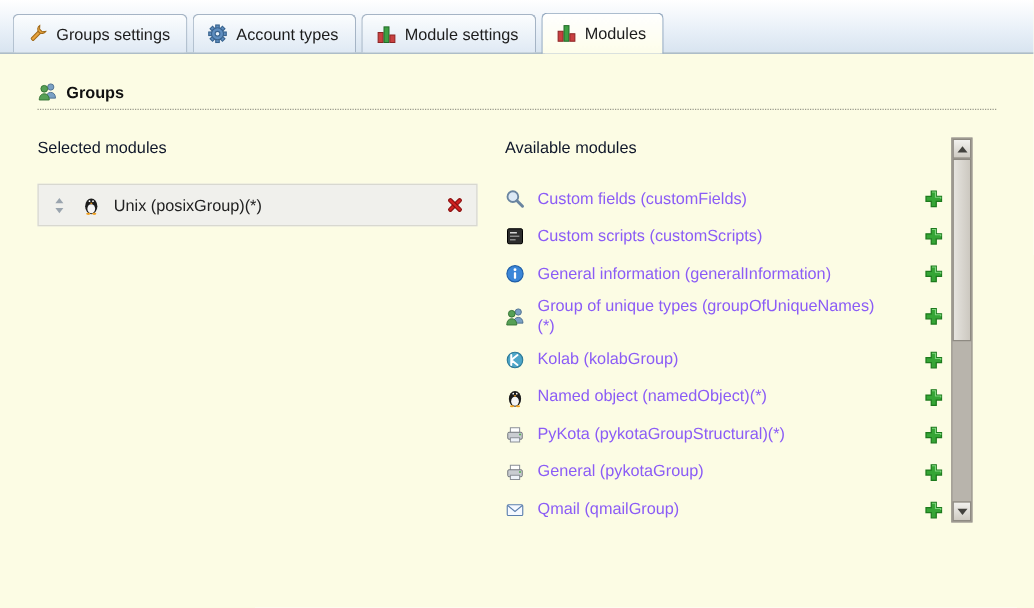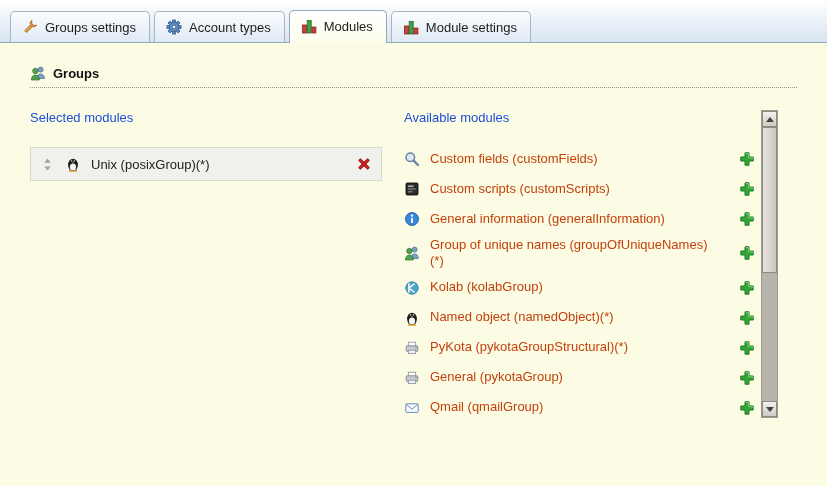--- a/index.html
+++ b/index.html
@@ -33,36 +33,36 @@
   .content{padding:22px 0 0 30px;}
   .section-head{
     display:flex;align-items:center;gap:7px;
     width:767px;box-sizing:border-box;
     border-bottom:1px dotted #9a9a8c;
     padding-bottom:6px;font-weight:bold;font-size:13px;color:#111;text-align:right;
   }
   .cols{display:flex;margin-top:22px;}
   .col-left{width:352px;margin-right:22px;flex:0 0 auto;}
   .col-right{width:374px;flex:0 0 auto;display:flex;}
-  .col-heading{font-size:13px;color:#1d4ed8;margin:0 0 22px 0;font-weight:normal;}
+  .col-heading{font-size:13px;color:#0f172a;margin:0 0 22px 0;font-weight:normal;}
 
   
   .selected-box{
     height:34px;box-sizing:border-box;
     background:#f0f0ec;border:1px solid #d8d8d0;
     display:flex;align-items:center;gap:10px;padding:0 9px;
   }
   .selected-box .label{font-size:13px;color:#222;}
   .icon-btn{background:none;border:none;padding:0;margin:0;cursor:pointer;display:flex;align-items:center;}
   .del{margin-left:auto;}
 
   
   .mod-list{flex:1 1 auto;}
   .mod-row{display:flex;align-items:center;min-height:24px;margin-bottom:6px;}
-  .mod-row .label{font-size:13px;color:#c2410c;margin-left:10px;max-width:280px;line-height:1.25;}
+  .mod-row .label{font-size:13px;color:#8b5cf6;margin-left:10px;max-width:280px;line-height:1.25;}
   .mod-row .add{margin-left:auto;margin-right:4px;}
 
   
   .vscroll{position:relative;width:17px;height:308px;flex:0 0 auto;margin-left:2px;
     background:#b8b4ac;border:1px solid #9c988f;box-sizing:border-box;}
   .sb-btn{position:absolute;left:0;width:15px;height:16px;
     background:linear-gradient(#f2f1ee,#cfcbc3);border:1px solid #8e8a82;box-sizing:border-box;
     display:flex;align-items:center;justify-content:center;cursor:pointer;}
   .sb-up{top:0;}
   .sb-down{bottom:0;}
@@ -167,31 +167,31 @@
           <use href="#sym-wrench"></use>
         </svg>
       <span>Groups settings</span>
     </div>
     <div class="tab">
       <svg class="ic">
           <use href="#sym-gear"></use>
         </svg>
       <span>Account types</span>
     </div>
+    <div class="tab">
+      <svg class="ic">
+          <use href="#sym-modules"></use>
+        </svg>
+      <span>Module settings</span>
+    </div>
     <div class="tab active">
       <svg class="ic">
           <use href="#sym-modules"></use>
         </svg>
       <span>Modules</span>
-    </div>
-    <div class="tab">
-      <svg class="ic">
-          <use href="#sym-modules"></use>
-        </svg>
-      <span>Module settings</span>
     </div>
   </div>
 
   <div class="content">
 
     <div class="section-head">
       <svg class="ic">
           <use href="#sym-groups"></use>
         </svg>
       <span>Groups</span>
@@ -257,21 +257,21 @@
                   <use href="#sym-plus"></use>
                 </svg>
             </button>
           </div>
 
 
           <div class="mod-row">
             <svg class="ic">
                 <use href="#sym-groups"></use>
               </svg>
-            <span class="label">Group of unique names (groupOfUniqueNames)(*)</span>
+            <span class="label">Group of unique types (groupOfUniqueNames)(*)</span>
             <button class="icon-btn add">
               <svg class="ic">
                   <use href="#sym-plus"></use>
                 </svg>
             </button>
           </div>
 
           <div class="mod-row">
             <svg class="ic">
                 <use href="#sym-kolab"></use>

